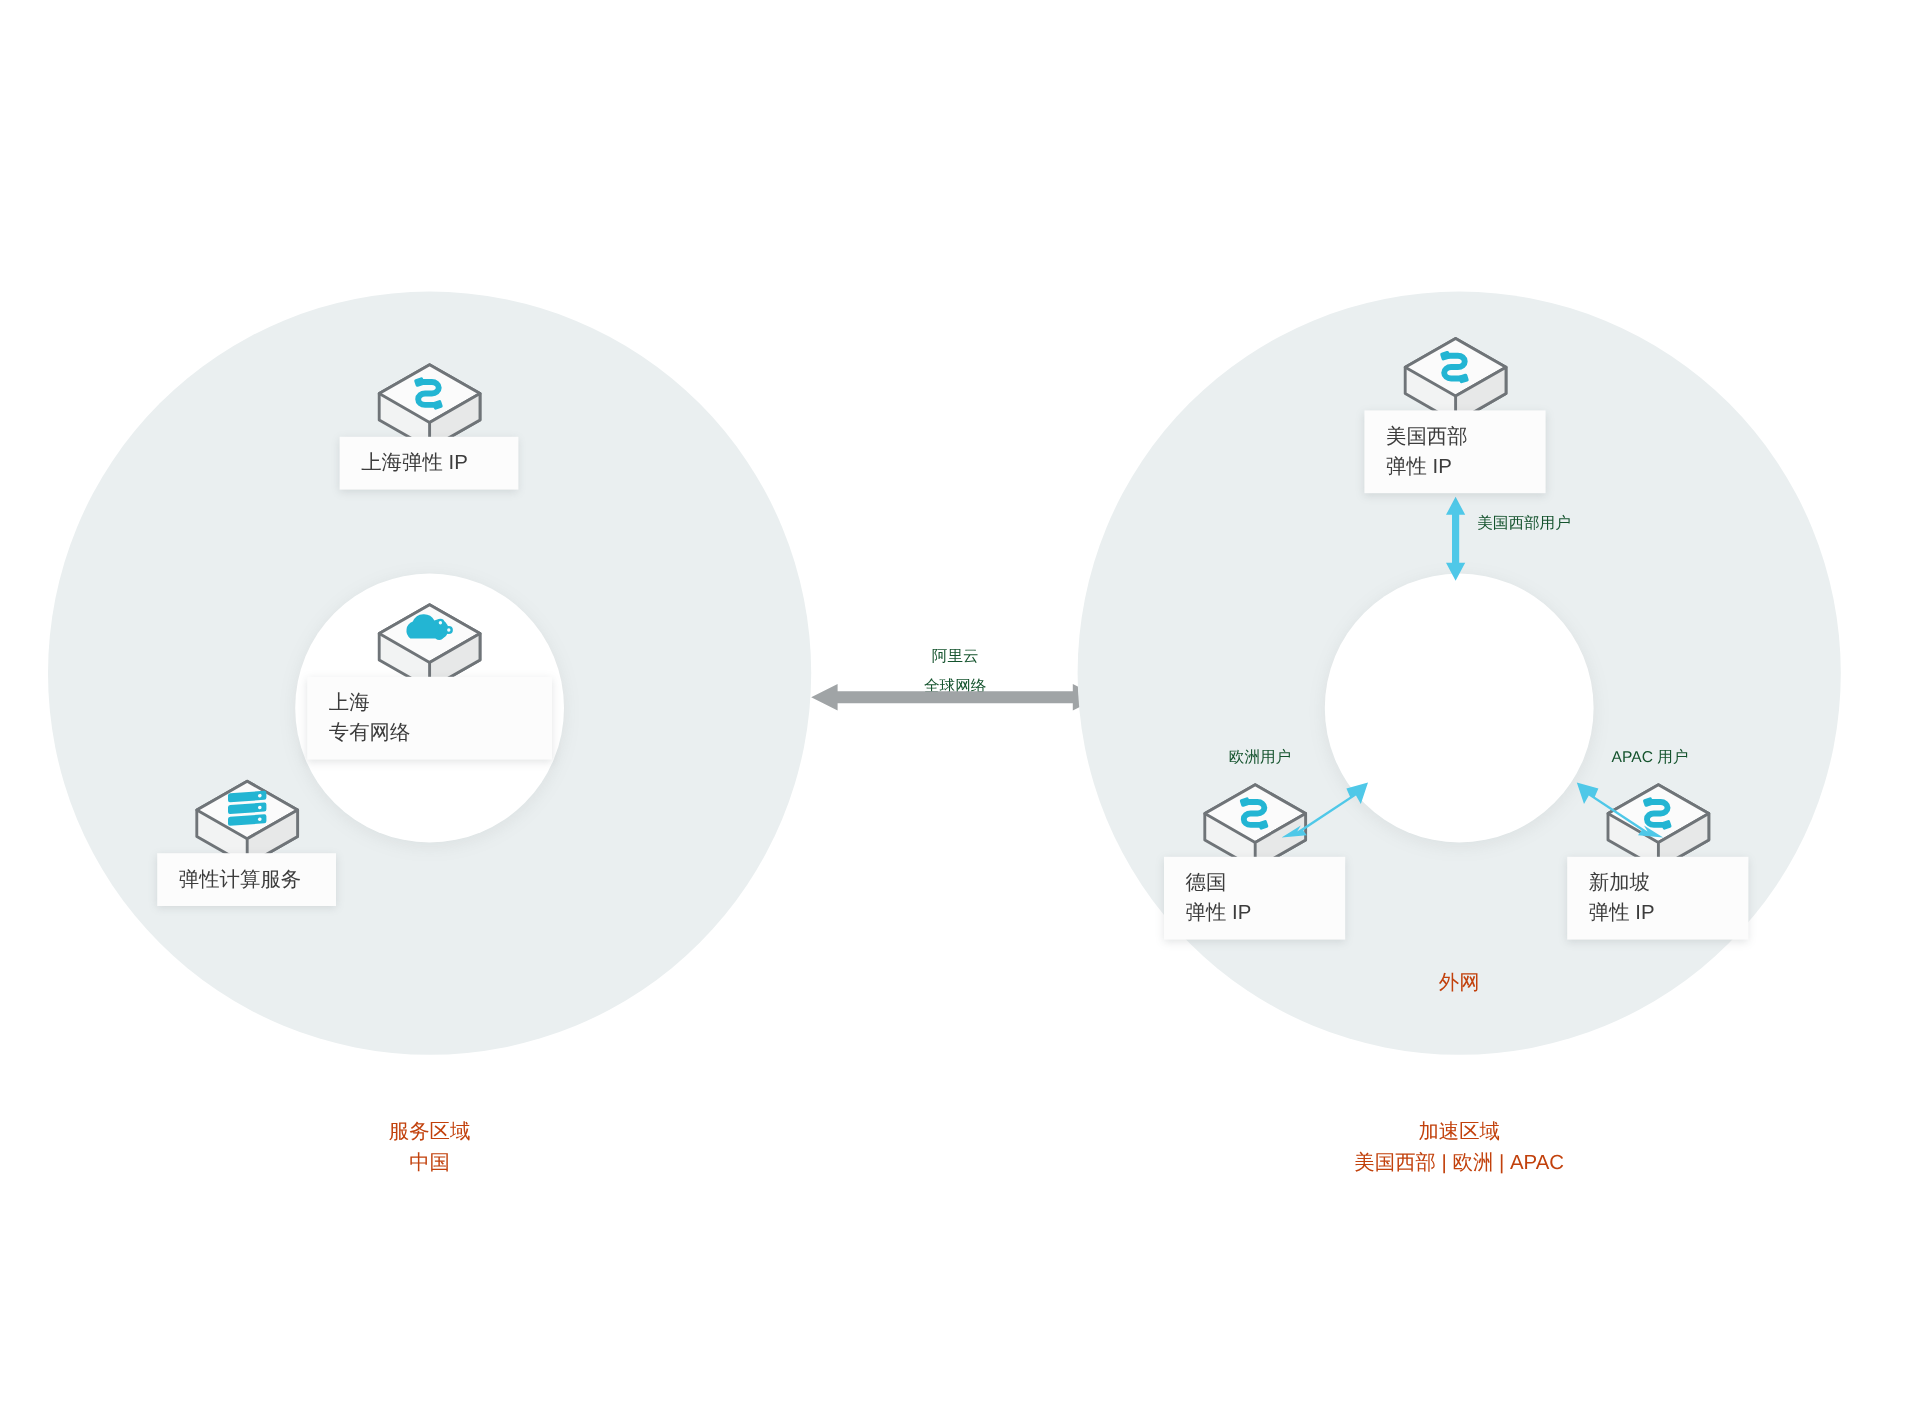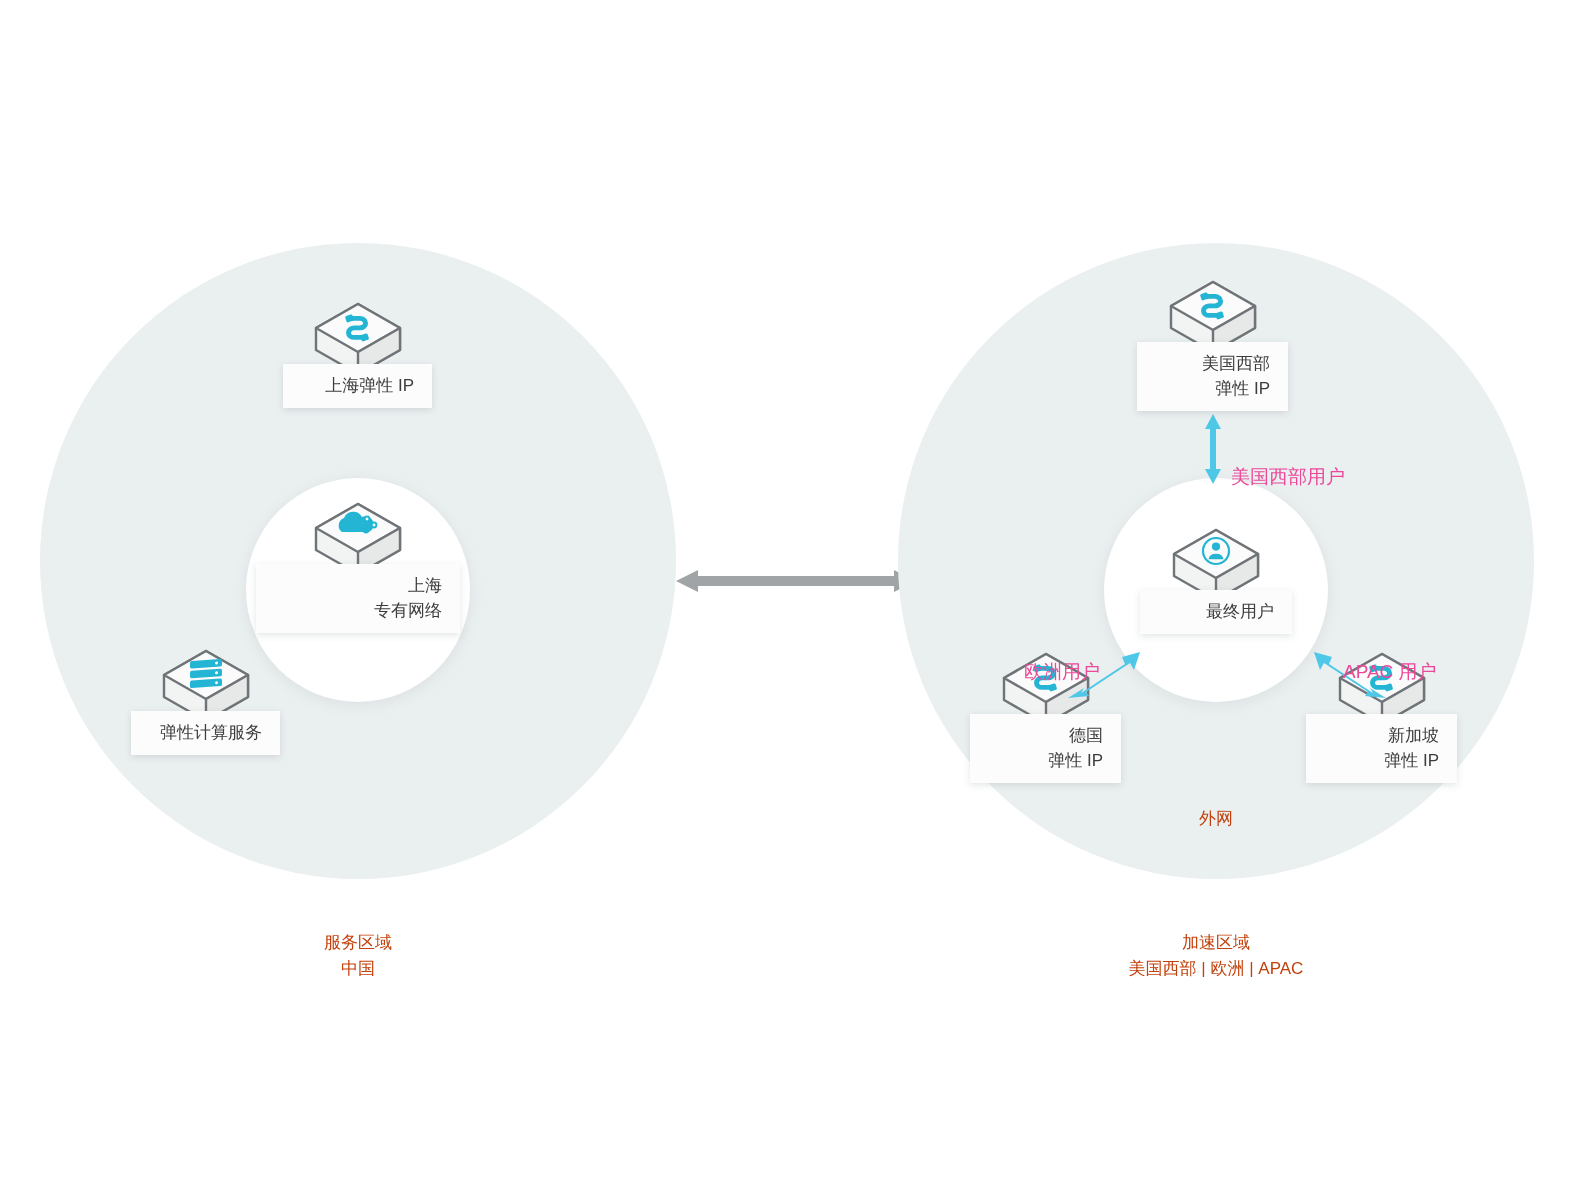--- a/index.html
+++ b/index.html
@@ -46,44 +46,43 @@
   }
   .cube svg { display: block; width: 92px; height: 82px; }
 
   .nodelabel {
     background: #fcfcfc;
     box-shadow: 0 2px 7px rgba(110,120,125,0.20);
     padding: 9px 18px 10px 18px;
     font-size: 17px;
     line-height: 25px;
     color: #3c3c3c;
-    text-align: right;
+    text-align: left;
     white-space: pre-line;
     margin-top: -16px;
     position: relative;
     z-index: 3;
     min-width: 112px;
   }
 
   
   .caption {
     position: absolute;
     font-size: 17px;
     line-height: 26px;
     color: #c2410c;
     text-align: center;
     white-space: pre-line;
   }
   .flowlabel {
     position: absolute;
-    font-size: 19px;
+    font-size: 13px;
     line-height: 22px;
-    color: #ec4899;
+    color: #14532d;
     white-space: nowrap;
-    margin-top: 41px;
   }
 
   
   .connector { position: absolute; }
   .connector svg { display: block; overflow: visible; }
 </style>
 </head>
 <body>
 
 <div id="canvas">
@@ -146,20 +145,22 @@
         </g>
       </svg>
     </div>
     <div class="nodelabel" style="width:113px;font-family:Liberation Serif, serif;">弹性计算服务</div>
   </div>
 
 
   <div class="caption" style="left:228px; top:930px; width:260px;">服务区域
 中国</div>
 
+  <div class="flowlabel" style="left:688px; top:534px; width:216px; text-align:center; white-space:pre-line; line-height:25px;">阿里云
+全球网络</div>
   <div class="connector" style="left:676px; top:570px;">
     <svg width="240" height="22" viewBox="0 0 240 22">
       <polygon points="0,11 22,0 22,6 218,6 218,0 240,11 218,22 218,16 22,16 22,22" fill="#a0a4a6"></polygon>
     </svg>
   </div>
 
   <div class="region-circle" style="left:898px; top:243px; width:636px; height:636px;"></div>
   <div class="inner-circle" style="left:1104px; top:478px; width:224px; height:224px;"></div>
 
   <div class="node" style="left:1137px; top:276px; width:151px;">
@@ -179,35 +180,20 @@
 弹性 IP</div>
   </div>
 
   <div class="connector" style="left:1200px; top:414px;">
     <svg width="26" height="70" viewBox="0 0 26 70">
       <polygon points="13,0 21,15 16,15 16,55 21,55 13,70 5,55 10,55 10,15 5,15" fill="#4fc8e8"></polygon>
     </svg>
   </div>
   <div class="flowlabel" style="left:1231px; top:425px;">美国西部用户</div>
 
-  <div class="node" style="left:1140px; top:524px; width:152px;">
-    <div class="cube">
-      <svg viewBox="0 0 92 82">
-        <polygon points="46,6 88,30 88,52 46,76 4,52 4,30" fill="#f2f3f3" stroke="#6f7478" stroke-width="2.4" stroke-linejoin="round"></polygon>
-        <polygon points="46,6 88,30 46,54 4,30" fill="#fbfbfb" stroke="#6f7478" stroke-width="2.4" stroke-linejoin="round"></polygon>
-        <polygon points="46,54 88,30 88,52 46,76" fill="#e7e8e8" stroke="#6f7478" stroke-width="2.4" stroke-linejoin="round"></polygon>
-        <g transform="translate(46,27)">
-          <circle cx="0" cy="0" r="13" fill="none" stroke="#23b5d3" stroke-width="2.2"></circle>
-          <circle cx="0" cy="-4.4" r="4.1" fill="#23b5d3"></circle>
-          <path d="M -7.6,8.2 A 7.8,7 0 0 1 7.6,8.2 Z" fill="#23b5d3"></path>
-        </g>
-      </svg>
-    </div>
-    <div class="nodelabel" style="width:116px;">最终用户</div>
-  </div>
 
   <div class="node" style="left:970px; top:648px; width:151px;">
     <div class="cube">
       <svg viewBox="0 0 92 82">
         <polygon points="46,6 88,30 88,52 46,76 4,52 4,30" fill="#f2f3f3" stroke="#6f7478" stroke-width="2.4" stroke-linejoin="round"></polygon>
         <polygon points="46,6 88,30 46,54 4,30" fill="#fbfbfb" stroke="#6f7478" stroke-width="2.4" stroke-linejoin="round"></polygon>
         <polygon points="46,54 88,30 88,52 46,76" fill="#e7e8e8" stroke="#6f7478" stroke-width="2.4" stroke-linejoin="round"></polygon>
         <g transform="translate(46,28) scale(0.95)">
           <path d="M -7,-8 L 2,-8 A 6,5 0 0 1 2,2 L -4,2 A 6,5 0 0 0 -4,12 L 5,12" fill="none" stroke="#23b5d3" stroke-width="5.2" stroke-linecap="round"></path>
           <rect x="-13" y="-11.5" width="8" height="7" rx="1.6" fill="#23b5d3" transform="rotate(-18 -9 -8)"></rect>

